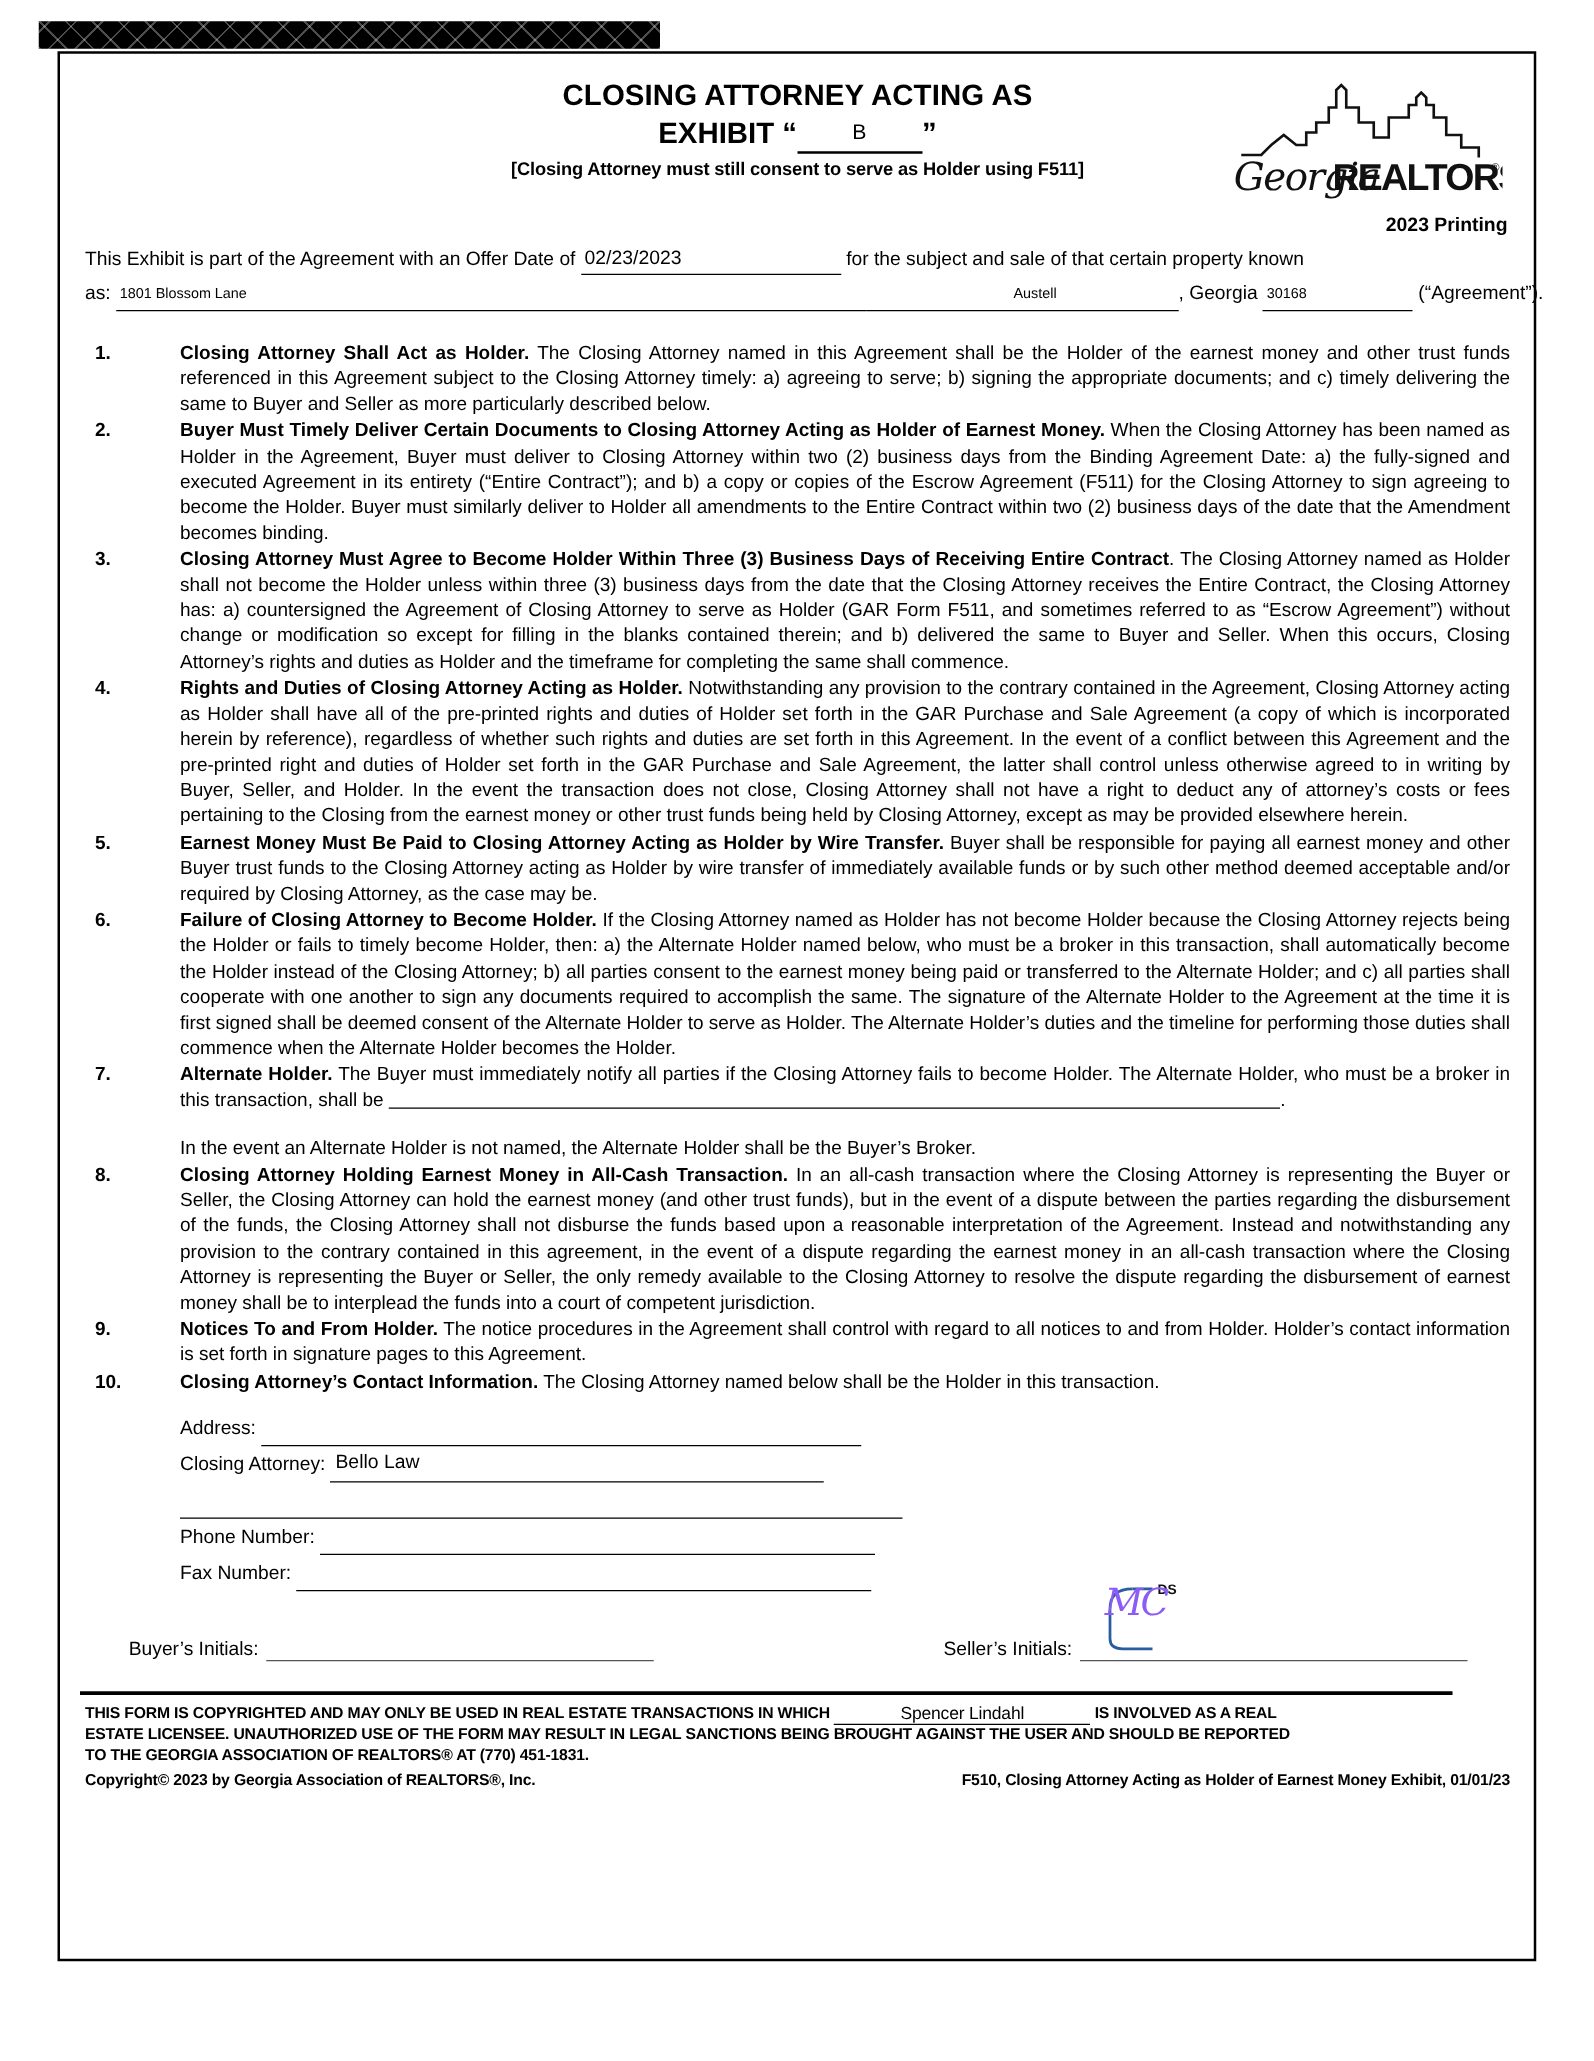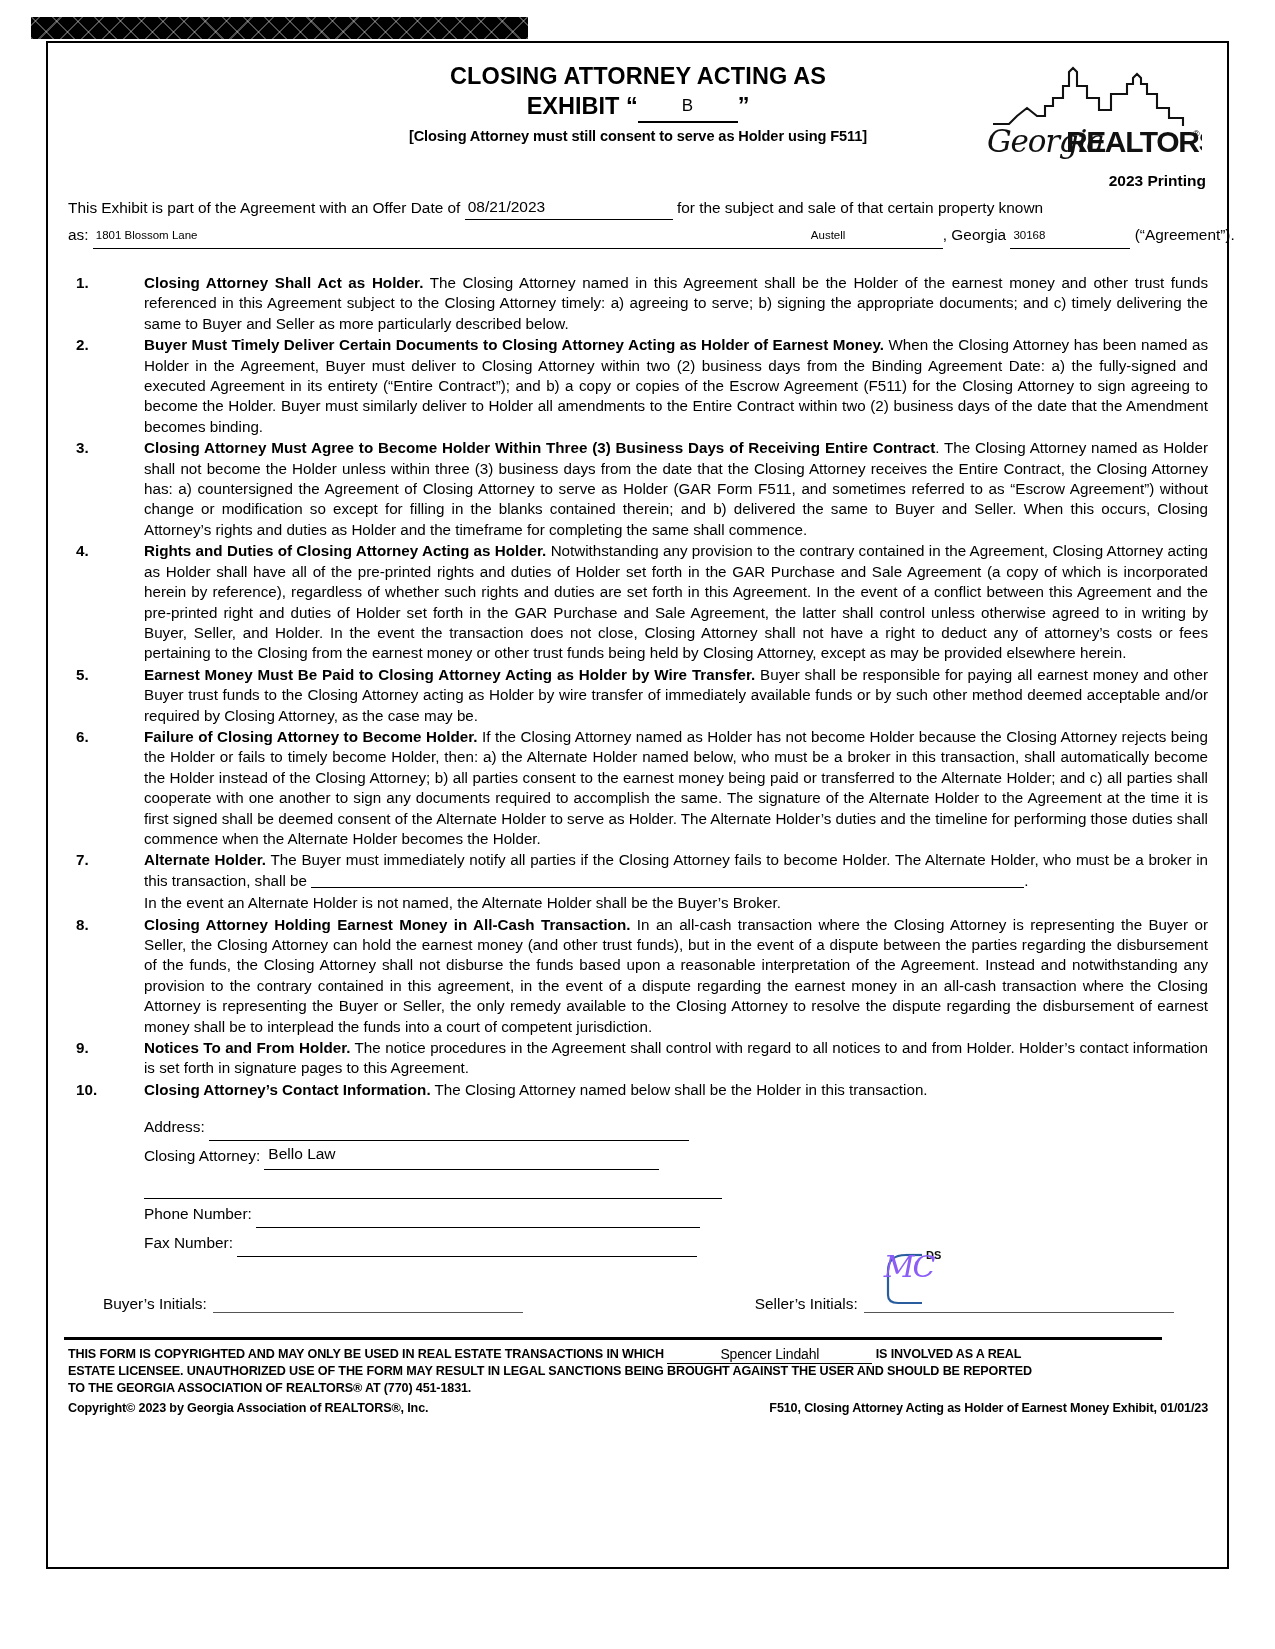--- a/index.html
+++ b/index.html
@@ -165,21 +165,21 @@
   .inline-rule {
     display: inline-block;
     border-bottom: 1.3px solid #000;
     height: 13px;
     vertical-align: -2px;
   }
   .rule-alt { width: 713px; }
 
   .subline {
     display: block;
-    margin-top: 2px;
+    margin-top: 18px;
   }
 
   
   .contact {
     margin-top: 12px;
     margin-left: 76px;
     font-size: 15.4px;
     line-height: 29px;
   }
   .contact-row {
@@ -317,21 +317,21 @@
         <text x="0" y="88" font-family="'DejaVu Serif', serif" font-style="italic" font-size="31" fill="#111" letter-spacing="-1.2">Georgia</text>
 
         <text x="79" y="88" font-family="'Liberation Sans', sans-serif" font-weight="bold" font-size="30" fill="#111" letter-spacing="-1.4">REALTORS</text>
         <text x="206" y="73" font-family="'Liberation Sans', sans-serif" font-size="9" fill="#111">®</text>
       </svg>
     </div>
 
     <div class="printing">2023 Printing</div>
 
     <div class="intro">
-      <div class="intro-line1"><span>This Exhibit is part of the Agreement with an Offer Date of</span> <span class="fill fill-date"><span class="v hand-date">08/21/2023</span></span> <span>for the subject and sale of that certain property known</span></div>
+      <div class="intro-line1"><span>This Exhibit is part of the Agreement with an Offer Date of</span> <span class="fill fill-date"><span class="v hand-date">02/23/2023</span></span> <span>for the subject and sale of that certain property known</span></div>
       <div class="intro-line2"><span>as:</span> <span class="fill fill-addr"><span class="v small-hand">1801 Blossom Lane</span></span><span class="fill fill-city"><span class="v small-hand" style="left:118px;position:relative;padding-left:0">Austell</span></span><span>, Georgia</span> <span class="fill fill-zip"><span class="v small-hand">30168</span></span> <span>(“Agreement”).</span></div>
     </div>
 
     <div class="clauses">
 
       <div class="clause">
         <div class="clause-num">1.</div>
         <div class="clause-body"><b>Closing Attorney Shall Act as Holder.</b><span> The Closing Attorney named in this Agreement shall be the Holder of the earnest money and other trust funds referenced in this Agreement subject to the Closing Attorney timely: a) agreeing to serve; b) signing the appropriate documents; and c) timely delivering the same to Buyer and Seller as more particularly described below.</span></div>
       </div>
 

